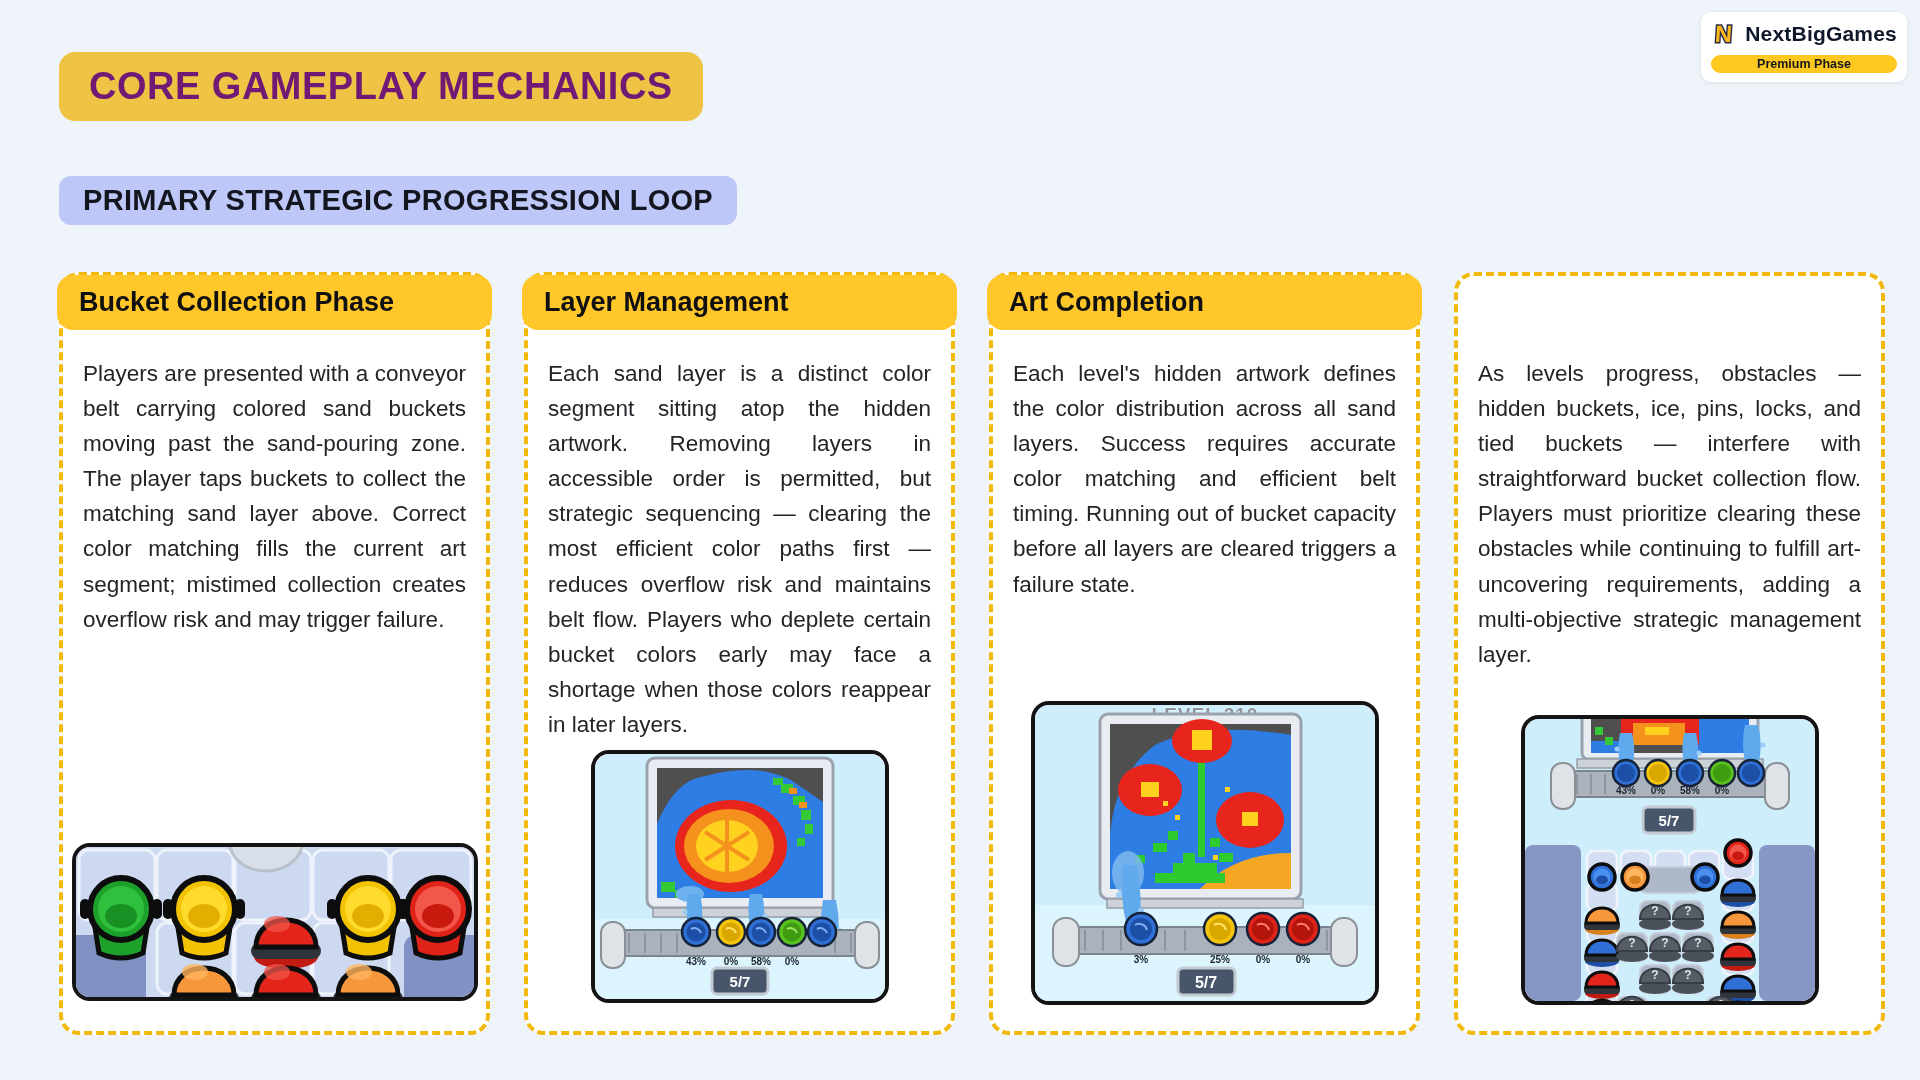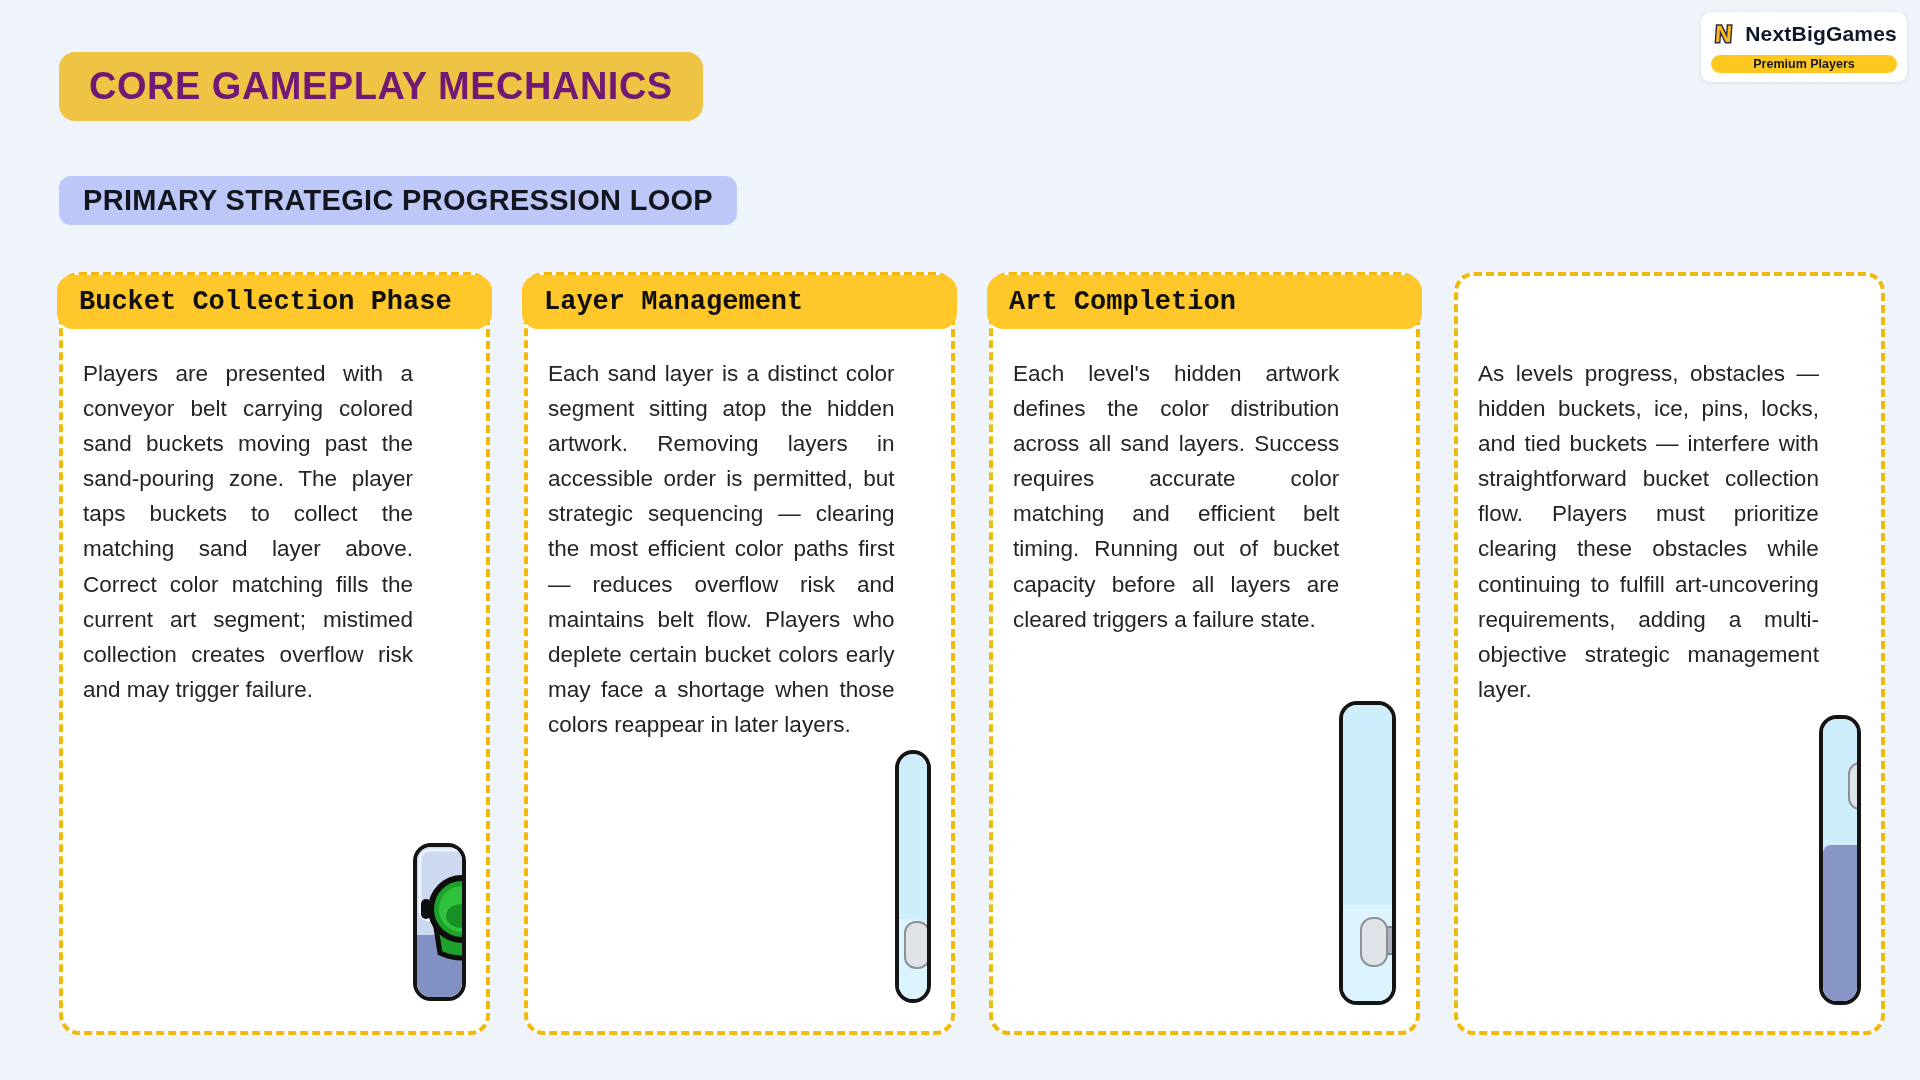--- a/index.html
+++ b/index.html
@@ -18,23 +18,23 @@
   .logo-row{display:flex;align-items:center;justify-content:center;gap:7px;}
   .logo-name{font-size:21px;font-weight:800;color:#0f172a;letter-spacing:.2px;}
   .logo-pill{margin-top:6px;background:#ffc820;border-radius:9px;text-align:center;
              font-size:12.5px;font-weight:800;color:#15181e;padding:2px 0;}
 
   
   .cards{position:absolute;left:59px;top:272px;display:flex;gap:34px;}
   .card{position:relative;width:431px;height:763px;}
   .card-body{position:absolute;left:0;right:0;top:0;bottom:0;background:#ffffff;
              border:4px dashed #f2b90d;border-radius:20px;
-             padding:74px 20px 16px;display:flex;flex-direction:row;box-sizing:border-box;}
+             padding:74px 20px 16px;display:flex;flex-direction:column;box-sizing:border-box;}
   .card-header{position:absolute;top:3px;left:-2px;right:-2px;z-index:2;background:#ffc72a;
-               border-radius:16px;padding:12px 22px;font-size:27px;font-weight:800;color:#101010;font-family:Liberation Mono, monospace;}
+               border-radius:16px;padding:12px 22px;font-size:27px;font-weight:800;color:#101010;}
   .card-text{margin:6px 0 0;font-size:22.5px;line-height:1.56;text-align:justify;color:#222428;}
   .card-image{margin-top:auto;align-self:center;border:4px solid #141414;border-radius:18px;
               overflow:hidden;line-height:0;background:#f9a8d4;}
   svg text{font-family:"Liberation Sans","DejaVu Sans",sans-serif;}
   .pct{font-size:10px;font-weight:bold;fill:#1c2330;}
   .cnt{font-weight:bold;fill:#ffffff;}
 </style>
 </head>
 <body>
 
@@ -43,21 +43,21 @@
   <div class="title-badge">CORE GAMEPLAY MECHANICS</div>
   <div class="subtitle-badge">PRIMARY STRATEGIC PROGRESSION LOOP</div>
 
   <div class="logo">
     <div class="logo-row">
       <svg width="30" height="30" viewBox="0 0 30 30">
         <text x="15" y="24" text-anchor="middle" font-size="26" font-weight="900" fill="#ffb81c" stroke="#2a2f45" stroke-width="3.2" paint-order="stroke" transform="skewX(-4)">N</text>
       </svg>
       <span class="logo-name">NextBigGames</span>
     </div>
-    <div class="logo-pill">Premium Players</div>
+    <div class="logo-pill">Premium Phase</div>
   </div>
 
   <div class="cards">
 
     <section class="card">
       <div class="card-body">
         <p class="card-text">Players are presented with a conveyor belt carrying colored sand buckets moving past the sand-pouring zone. The player taps buckets to collect the matching sand layer above. Correct color matching fills the current art segment; mistimed collection creates overflow risk and may trigger failure.</p>
         <div class="card-image" style="width:398px;height:150px;margin-bottom:14px;">
           <svg width="398" height="150" viewBox="0 0 398 150">
             <rect width="398" height="150" fill="#cdd9f0"></rect>

